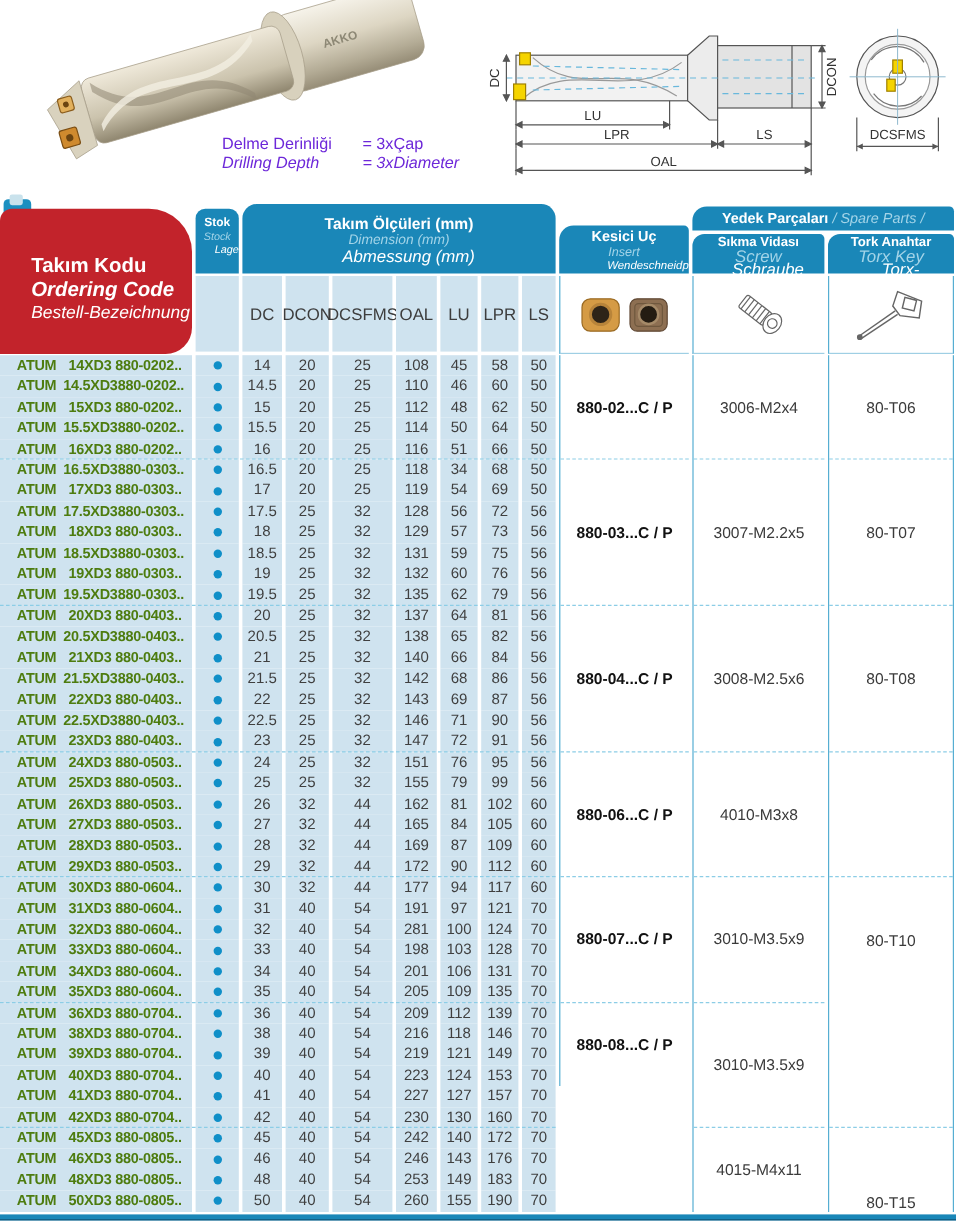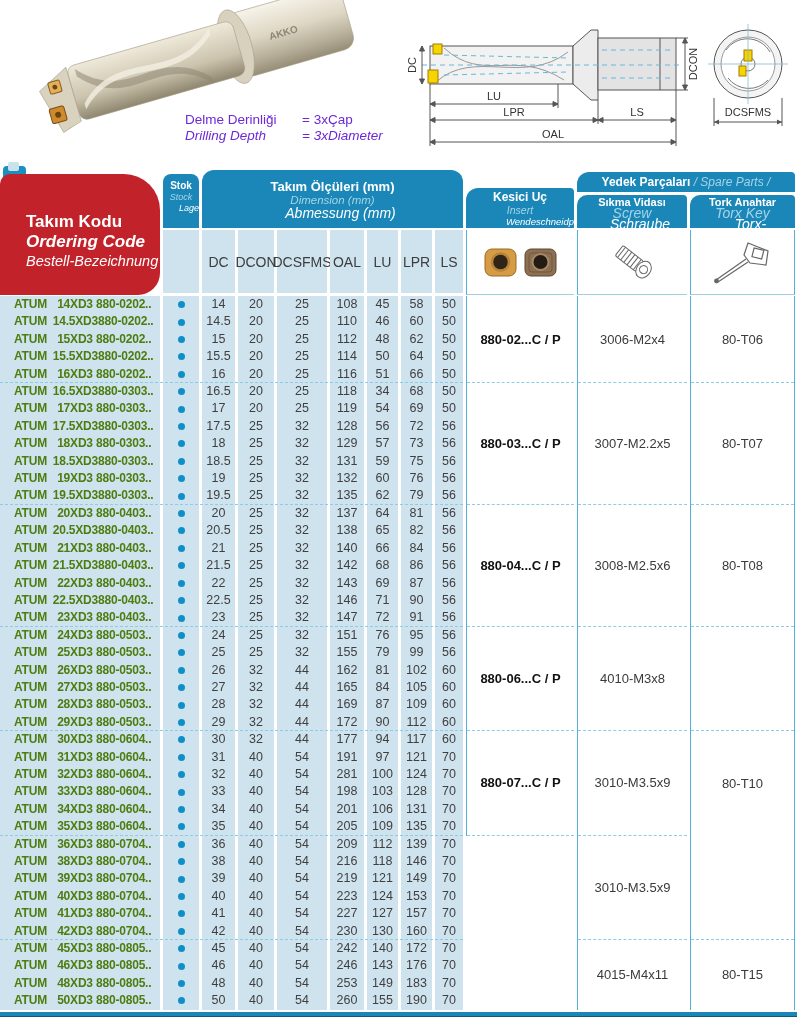--- a/index.html
+++ b/index.html
@@ -1013,20 +1013,23 @@
       </div>
       <div class="gcell dash ins" style="height: 121.87px;">
         <span>880-04...C / P</span>
       </div>
       <div class="gcell dash ins" style="height: 104.46px;">
         <span>880-06...C / P</span>
       </div>
       <div class="gcell dash ins" style="height: 104.46px;">
         <span>880-07...C / P</span>
       </div>
+      <div class="gcell ins" style="height: 69.64px;">
+        <span>880-08...C / P</span>
+      </div>
     </div>
   <div id="scr-cells" class="strip">
       <div class="gcell dash" style="height: 87.05px;">
         <span>3006-M2x4</span>
       </div>
       <div class="gcell dash" style="height: 121.87px;">
         <span>3007-M2.2x5</span>
       </div>
       <div class="gcell dash" style="height: 121.87px;">
         <span>3008-M2.5x6</span>
@@ -1056,20 +1059,20 @@
       </div>
       <div class="gcell dash" style="height: 104.46px;">
         <span></span>
       </div>
       <div class="gcell" style="height: 104.46px;">
         <span>80-T10</span>
       </div>
       <div class="gcell dash" style="height: 104.46px;">
         <span></span>
       </div>
-      <div class="gcell" style="height: 69.64px;">
+      <div class="gcell" style="height: 69.64px; align-items: flex-end;">
         <span>80-T15</span>
       </div>
     </div>
 
   <div id="bottombar" class="abs"></div>
 
 </div>
 
 </body></html>

